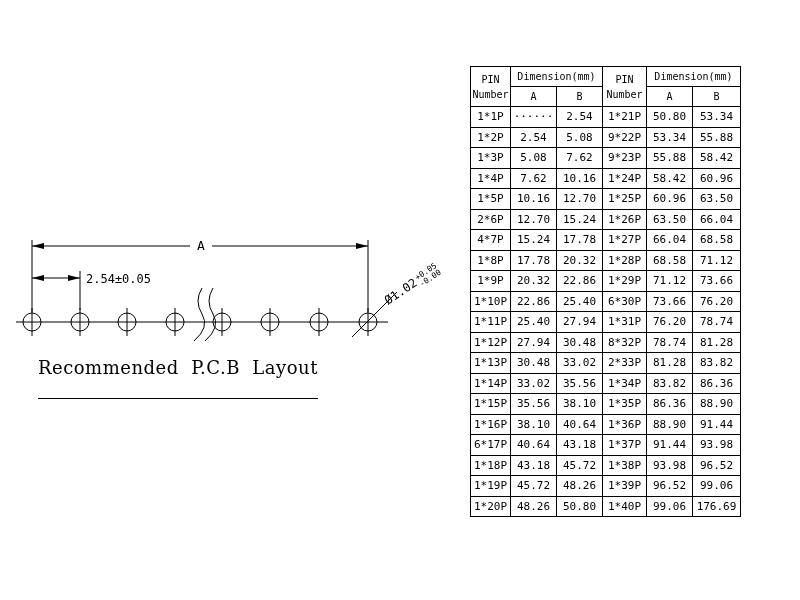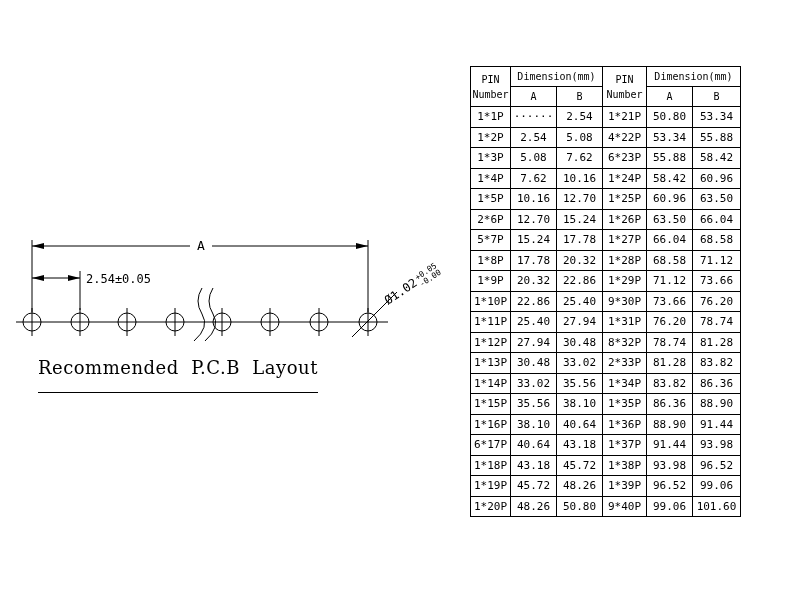--- a/index.html
+++ b/index.html
@@ -27,21 +27,21 @@
   }
   .caption {
     position: absolute;
     left: 38px;
     top: 357px;
     font-family: "DejaVu Serif", serif;
     font-size: 18px;
     letter-spacing: 0.5px;
     white-space: pre;
     border-bottom: 1.5px solid #000;
-    padding-bottom: 14px;
+    padding-bottom: 20px;
     display: inline-block;
   }
   table.dims {
     position: absolute;
     left: 470px;
     top: 66px;
     border-collapse: collapse;
     table-layout: fixed;
     font-family: "DejaVu Sans Mono", monospace;
   }
@@ -170,29 +170,29 @@
           <td>······</td>
           <td>2.54</td>
           <td>1*21P</td>
           <td>50.80</td>
           <td>53.34</td>
         </tr>
         <tr>
           <td>1*2P</td>
           <td>2.54</td>
           <td>5.08</td>
-          <td>4*22P</td>
+          <td>9*22P</td>
           <td>53.34</td>
           <td>55.88</td>
         </tr>
         <tr>
           <td>1*3P</td>
           <td>5.08</td>
           <td>7.62</td>
-          <td>6*23P</td>
+          <td>9*23P</td>
           <td>55.88</td>
           <td>58.42</td>
         </tr>
         <tr>
           <td>1*4P</td>
           <td>7.62</td>
           <td>10.16</td>
           <td>1*24P</td>
           <td>58.42</td>
           <td>60.96</td>
@@ -207,21 +207,21 @@
         </tr>
         <tr>
           <td>2*6P</td>
           <td>12.70</td>
           <td>15.24</td>
           <td>1*26P</td>
           <td>63.50</td>
           <td>66.04</td>
         </tr>
         <tr>
-          <td>5*7P</td>
+          <td>4*7P</td>
           <td>15.24</td>
           <td>17.78</td>
           <td>1*27P</td>
           <td>66.04</td>
           <td>68.58</td>
         </tr>
         <tr>
           <td>1*8P</td>
           <td>17.78</td>
           <td>20.32</td>
@@ -234,21 +234,21 @@
           <td>20.32</td>
           <td>22.86</td>
           <td>1*29P</td>
           <td>71.12</td>
           <td>73.66</td>
         </tr>
         <tr>
           <td>1*10P</td>
           <td>22.86</td>
           <td>25.40</td>
-          <td>9*30P</td>
+          <td>6*30P</td>
           <td>73.66</td>
           <td>76.20</td>
         </tr>
         <tr>
           <td>1*11P</td>
           <td>25.40</td>
           <td>27.94</td>
           <td>1*31P</td>
           <td>76.20</td>
           <td>78.74</td>
@@ -314,20 +314,20 @@
           <td>45.72</td>
           <td>48.26</td>
           <td>1*39P</td>
           <td>96.52</td>
           <td>99.06</td>
         </tr>
         <tr>
           <td>1*20P</td>
           <td>48.26</td>
           <td>50.80</td>
-          <td>9*40P</td>
+          <td>1*40P</td>
           <td>99.06</td>
-          <td>101.60</td>
+          <td>176.69</td>
         </tr>
       </tbody>
   </table>
 
 </div>
 
 </body></html>

